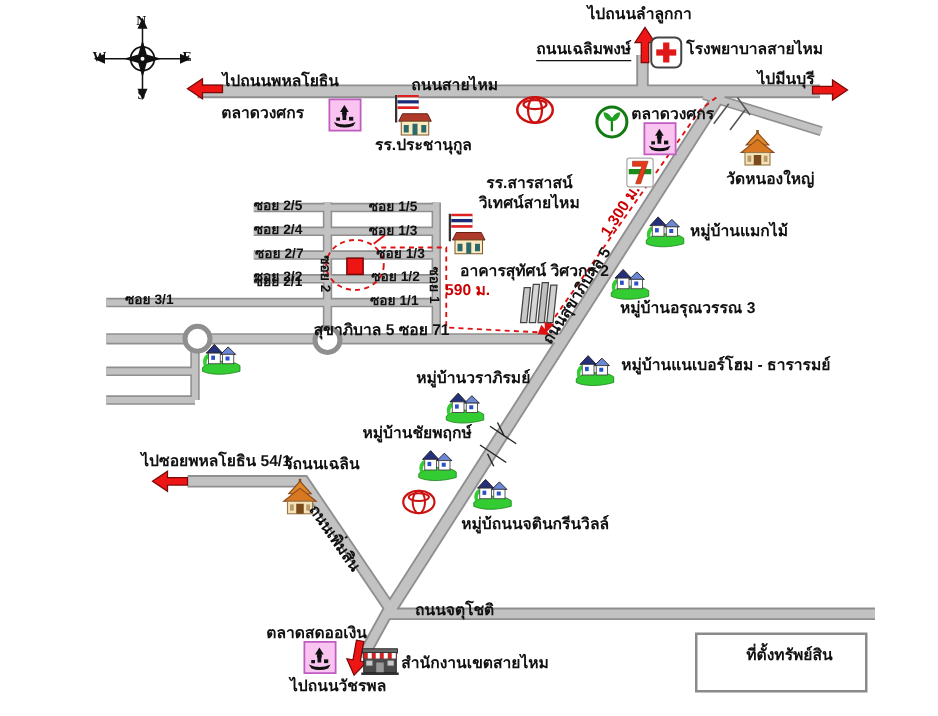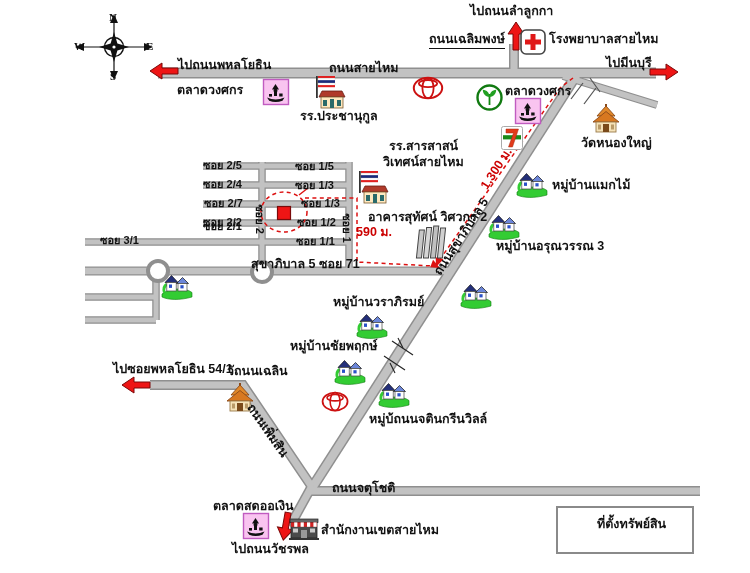--- a/index.html
+++ b/index.html
@@ -241,20 +241,21 @@
   <div class="lbl sm" style="left:297px;top:216px">ซอย 1/2</div>
   <div class="lbl sm" style="left:100px;top:234px">ซอย 3/1</div>
   <div class="lbl sm" style="left:203px;top:220px">ซอย 2/1</div>
   <div class="lbl sm" style="left:296px;top:235px">ซอย 1/1</div>
   <div class="lbl sm ctr" style="left:260px;top:219px;transform:translate(-50%,-50%) rotate(90deg)">ซอย 2</div>
   <div class="lbl sm ctr" style="left:347px;top:228px;transform:translate(-50%,-50%) rotate(90deg)">ซอย 1</div>
   <div class="lbl" style="left:251px;top:258px">สุขาภิบาล 5 ซอย 71</div>
 
   <div class="lbl" style="left:552px;top:179px">หมู่บ้านแมกไม้</div>
   <div class="lbl" style="left:496px;top:240px">หมู่บ้านอรุณวรรณ 3</div>
+  <div class="lbl" style="left:497px;top:286px">หมู่บ้านแนเบอร์โฮม - ธารารมย์</div>
   <div class="lbl" style="left:333px;top:296px">หมู่บ้านวราภิรมย์</div>
   <div class="lbl" style="left:290px;top:340px">หมู่บ้านชัยพฤกษ์</div>
   <div class="lbl" style="left:113px;top:363px">ไปซอยพหลโยธิน 54/1</div>
   <div class="lbl" style="left:227px;top:365px">วัถนนเฉลิน</div>
   <div class="lbl" style="left:369px;top:413px">หมู่บ้ถนนจตินกรีนวิลล์</div>
   <div class="lbl ctr" style="left:267px;top:431px;transform:translate(-50%,-50%) rotate(55deg)">ถนนเพิ่มสิน</div>
 
   <div class="lbl" style="left:332px;top:482px">ถนนจตุโชติ</div>
   <div class="lbl" style="left:213px;top:500px">ตลาดสดออเงิน</div>
   <div class="lbl" style="left:321px;top:524px">สำนักงานเขตสายไหม</div>

